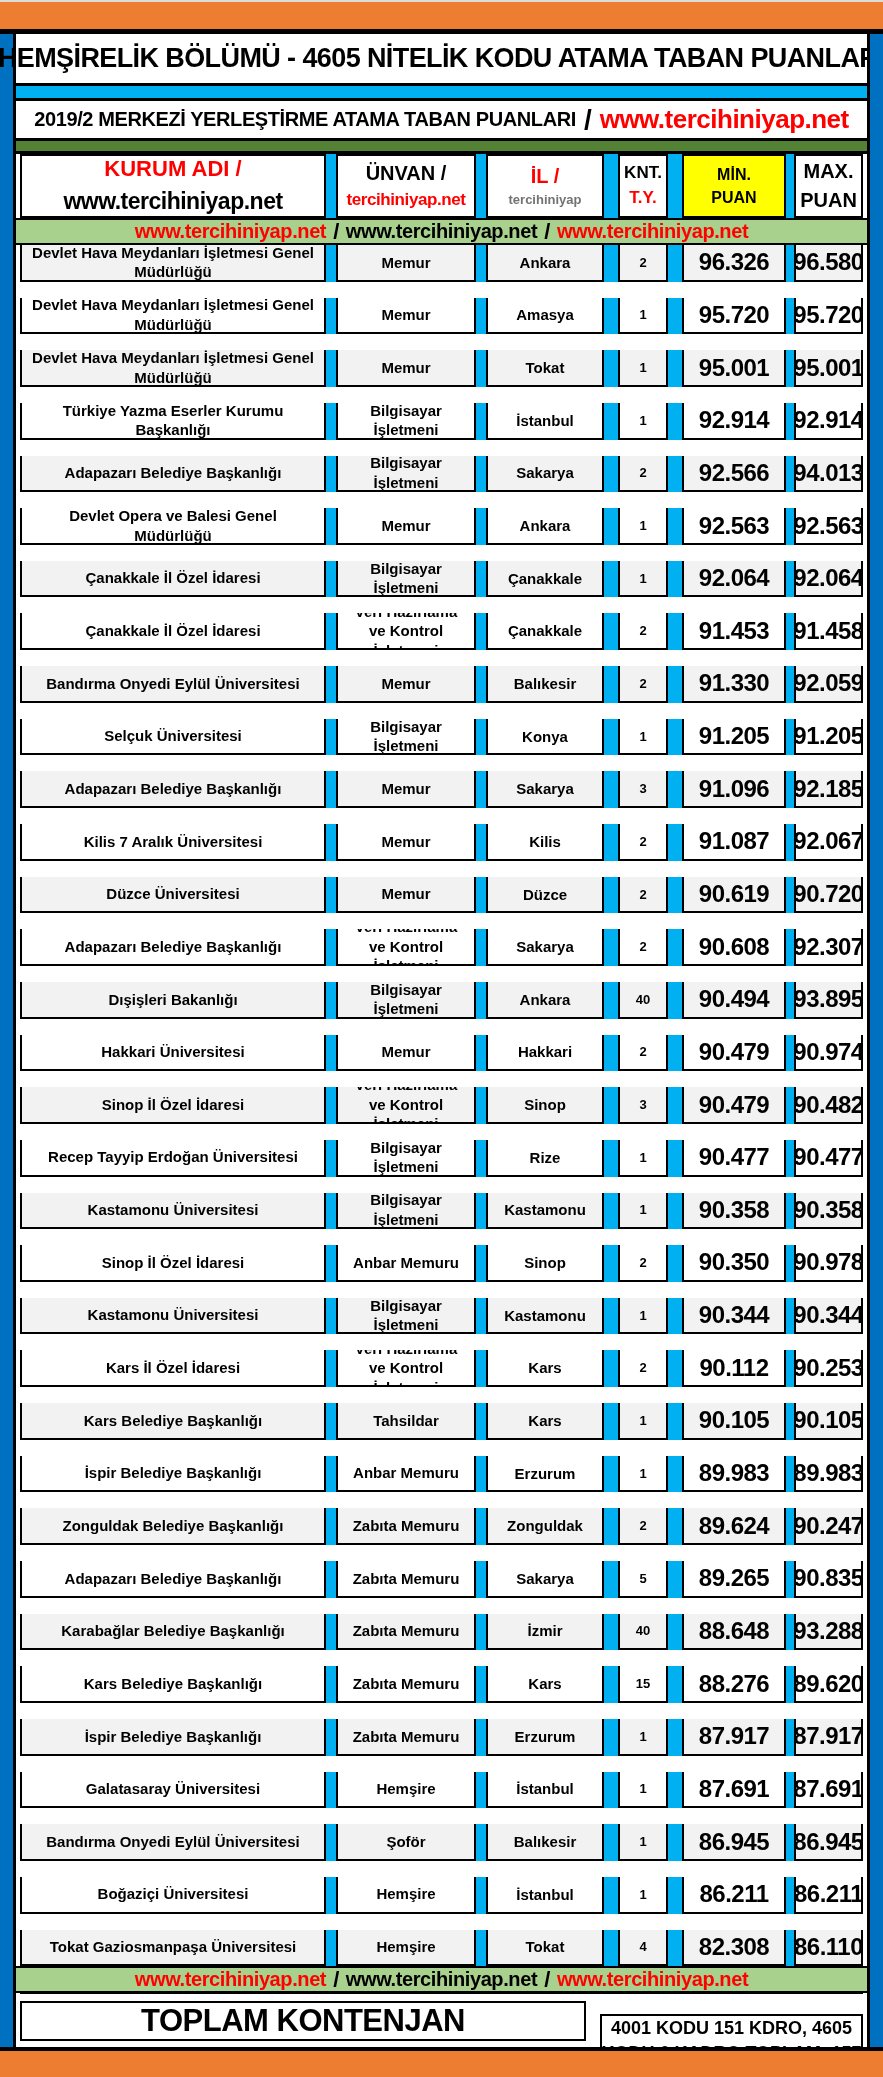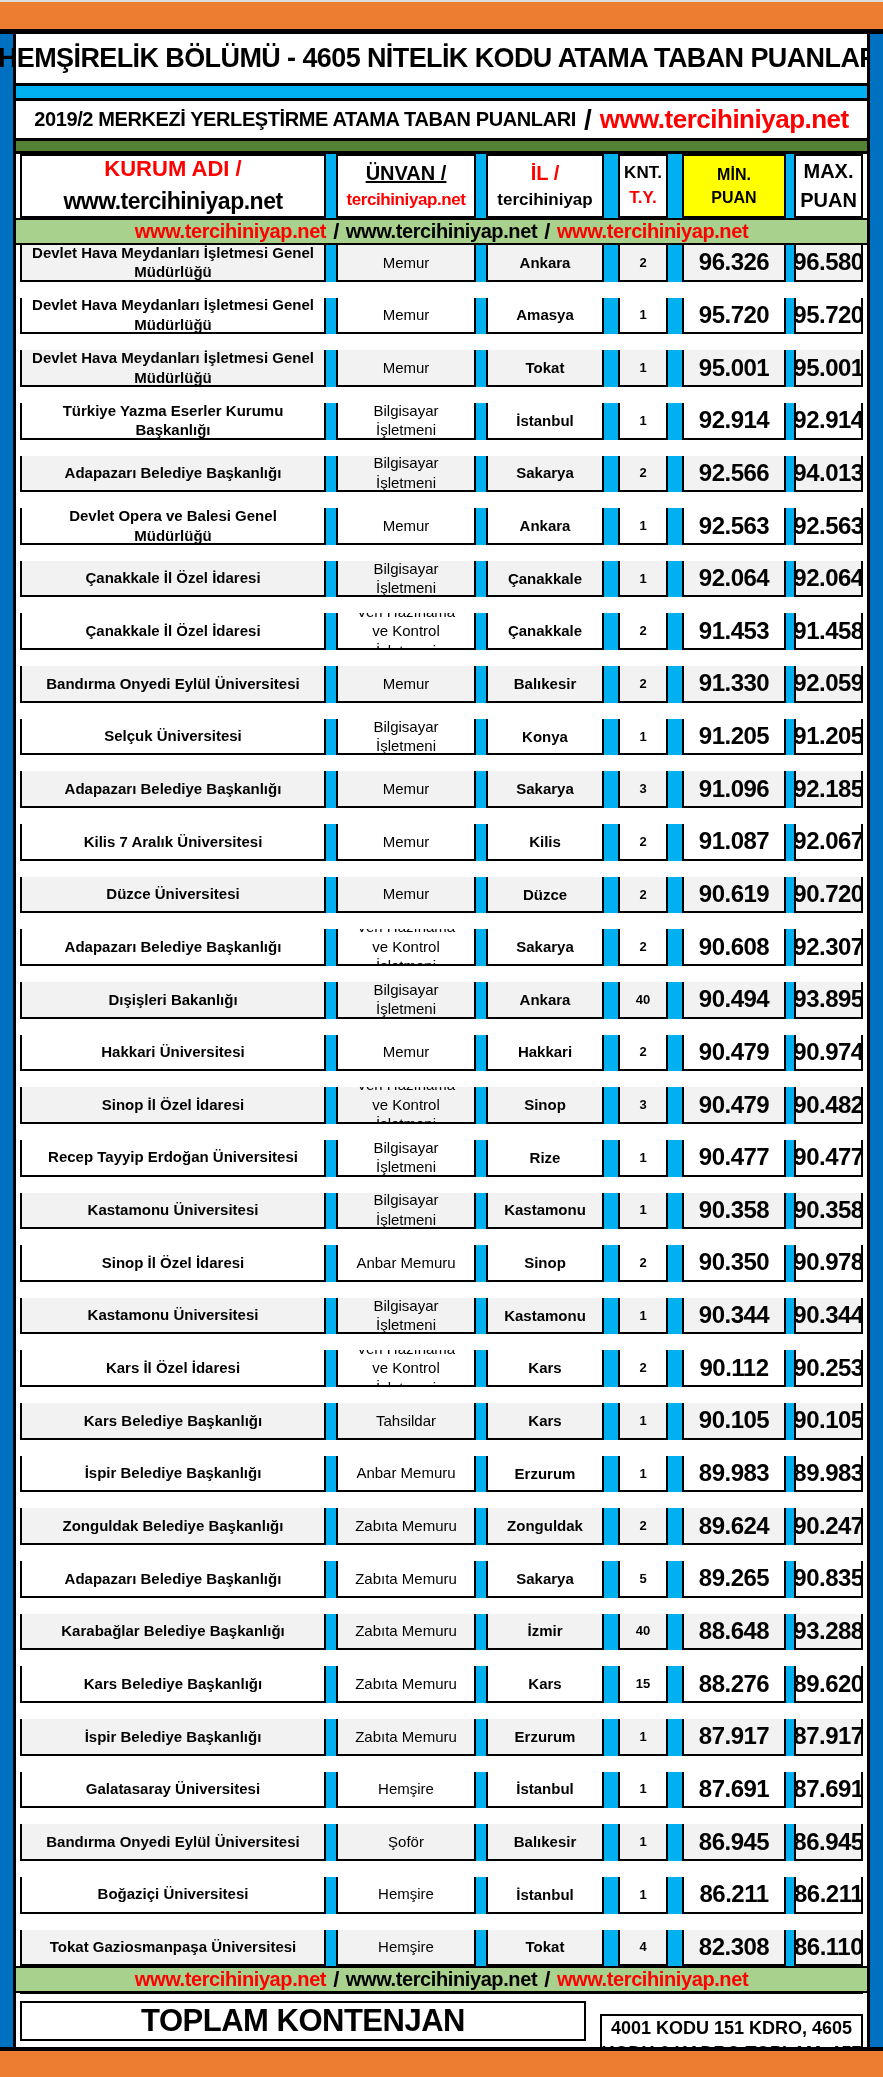--- a/index.html
+++ b/index.html
@@ -54,45 +54,45 @@
   .c-min{width:104px;}
   .c-max{flex:1;}
   .gap{background:var(--cyan);flex:0 0 auto;}
   .g1{width:10px;}.g2{width:10px;}.g3{width:14px;}.g4{width:14px;}.g5{width:8px;}
 
   .header-row{height:64px;}
   .header-row .c{font-weight:bold;line-height:1.45;}
   .hl1,.hl2{display:block;white-space:nowrap;}
   .hk .hl1{color:var(--red);font-size:22px;}
   .hk .hl2{color:#000;font-size:23px;letter-spacing:-0.5px;}
-  .hu .hl1{color:#000;font-size:20px;text-decoration:underline;}
+  .hu .hl1{color:#000;font-size:20px;}
   .hu .hl2{color:var(--red);font-size:17px;letter-spacing:-0.4px;}
   .hi .hl1{color:var(--red);font-size:20px;}
-  .hi .hl2{color:#000000;font-size:17px;}
+  .hi .hl2{color:#737373;font-size:13px;}
   .hn .hl1{color:#000;font-size:17px;}
   .hn .hl2{color:var(--red);font-size:17px;}
   .hm{background:var(--yellow);}
   .hm .hl1,.hm .hl2{color:#000;font-size:16px;}
   .hx .hl1,.hx .hl2{color:#000;font-size:20px;}
 
   .banner{
     height:27px;background:var(--light-green);border-top:2px solid #000;border-bottom:2px solid #000;
     margin:0 -4px;display:flex;align-items:center;justify-content:center;gap:7px;
     font-size:20px;font-weight:bold;white-space:nowrap;flex:0 0 auto;letter-spacing:-0.4px;
   }
   .banner .lr{color:var(--red);}
   .banner .lb{color:#000;}
   .banner .sp{color:#000;font-size:22px;}
 
   .tbody{flex:1;display:flex;flex-direction:column;min-height:0;gap:16px;}
   .tbody .trow{flex:1;min-height:0;}
   .tbody .c{border-top:0;}
   .trow.alt .c{background:var(--row-alt);}
   .d-kurum{font-size:15px;font-weight:bold;color:#000;line-height:1.3;padding:0 10px;}
-  .d-unvan{font-size:15px;font-weight:normal;color:#000;line-height:1.3;padding:11px 12px;}
+  .d-unvan{font-size:15px;font-weight:bold;color:#000;line-height:1.3;padding:11px 12px;}
   .d-il{font-size:15px;font-weight:bold;color:#000;}
   .d-knt{font-size:13px;font-weight:bold;color:#000;}
   .d-score{font-size:24px;font-weight:bold;color:#000;letter-spacing:-0.5px;}
 
   .footer-row{height:54px;border-top:1px solid #000;align-items:center;}
   .f-left{width:566px;}
   .f-gap{width:14px;background:var(--cyan);}
   .f-right{flex:1;margin-top:40px;}
   .f-label{font-size:31px;font-weight:bold;color:#000;letter-spacing:-0.5px;}
   .f-sum{font-size:18px;font-weight:bold;color:#000;line-height:1.35;white-space:nowrap;}

